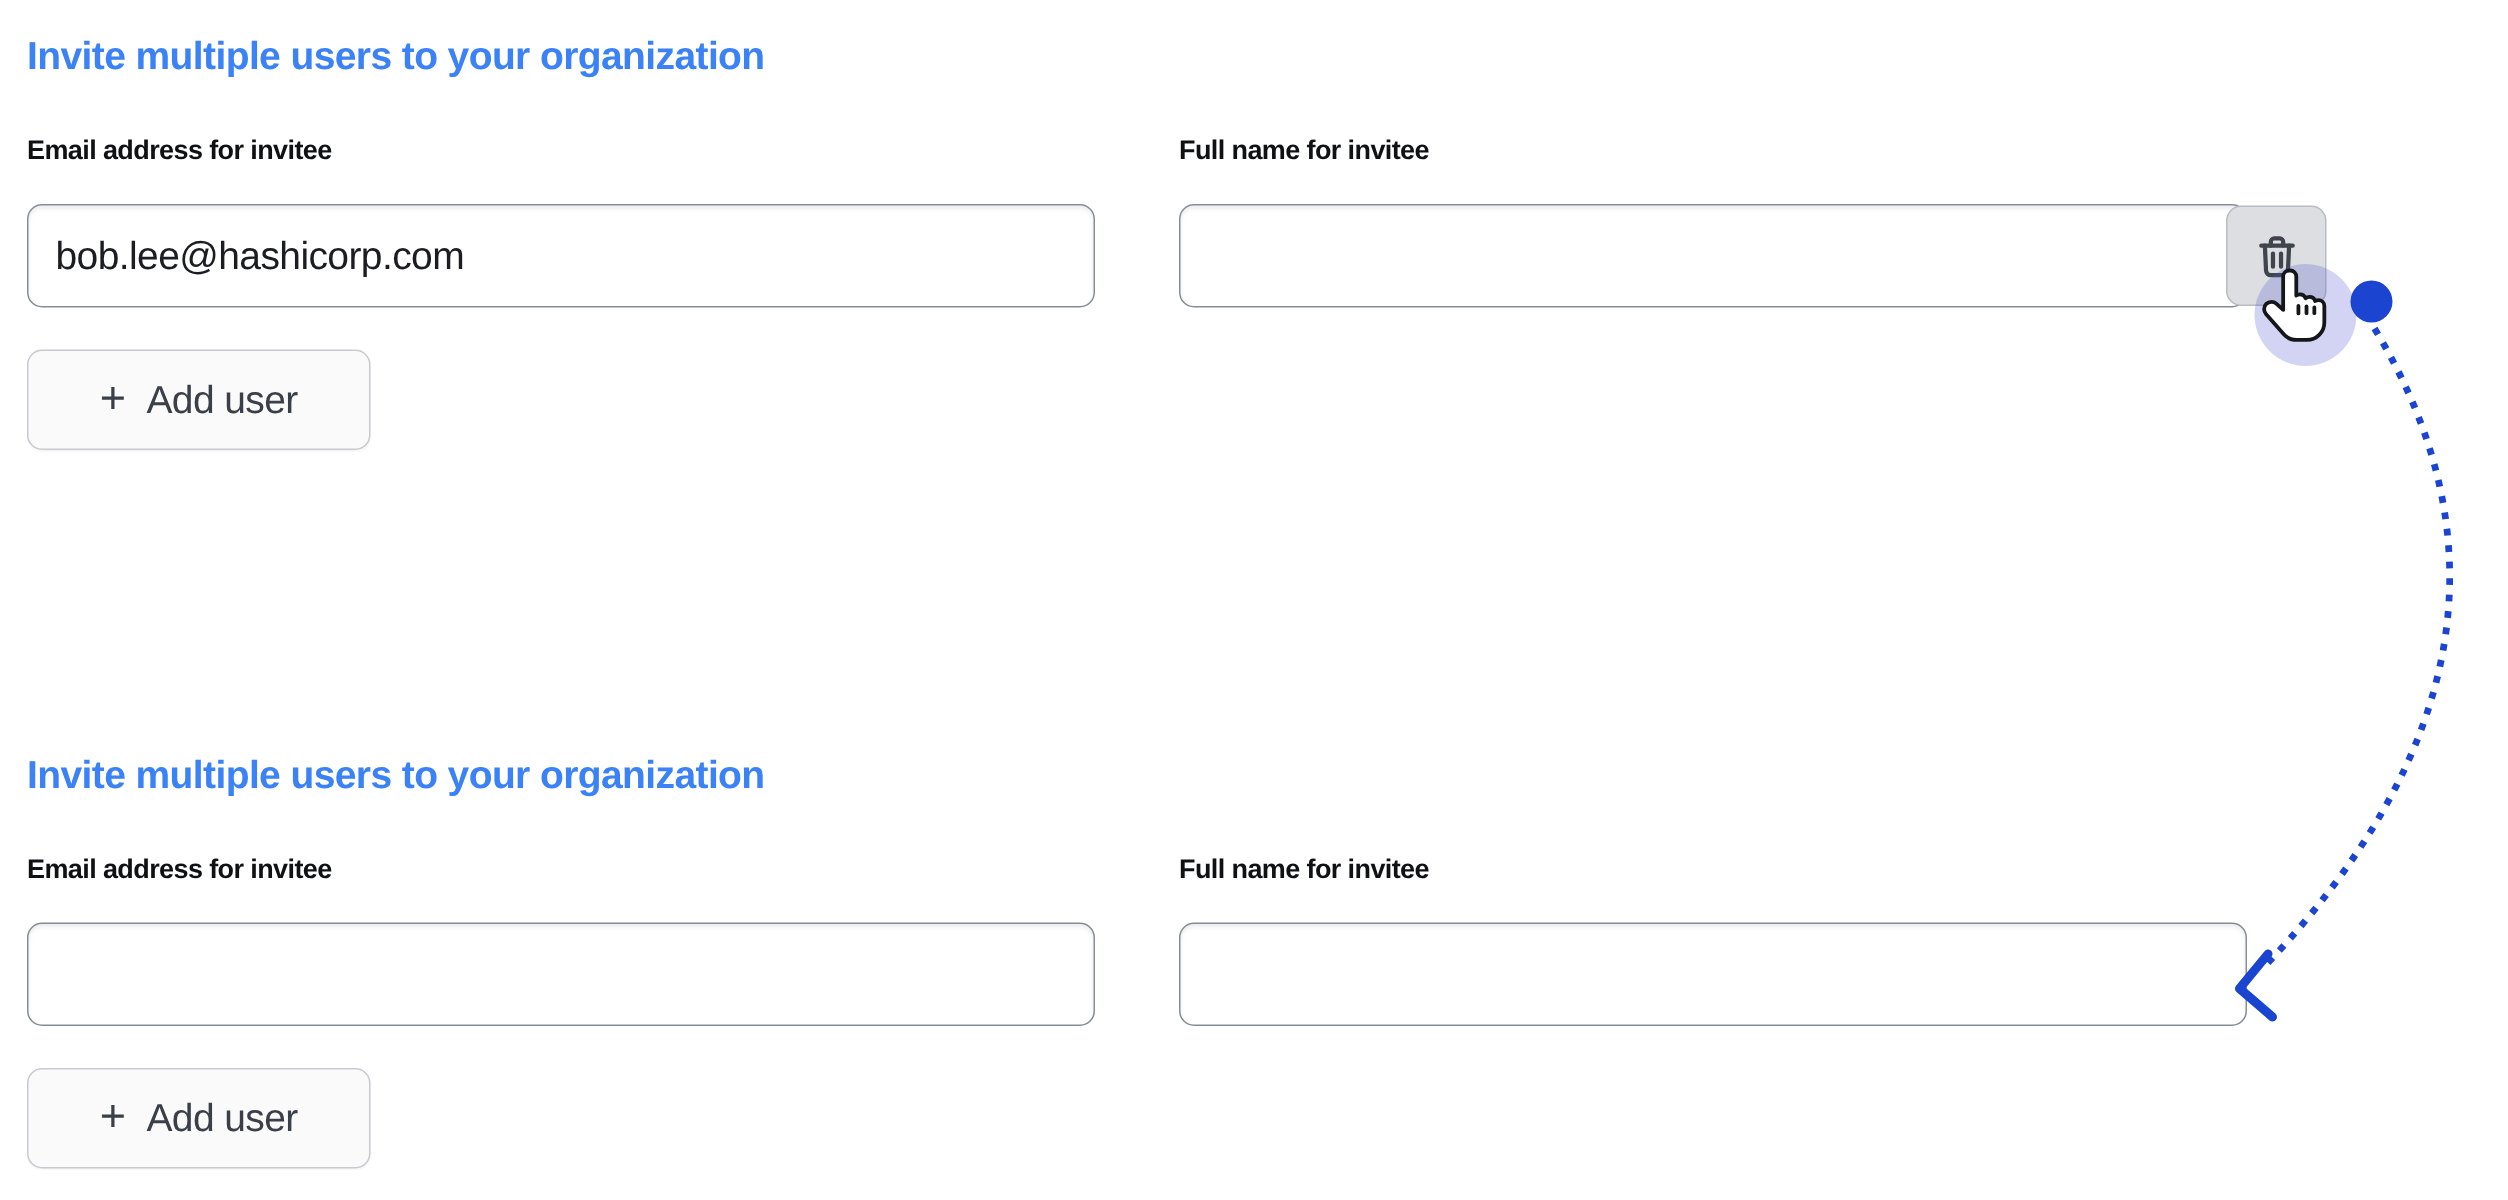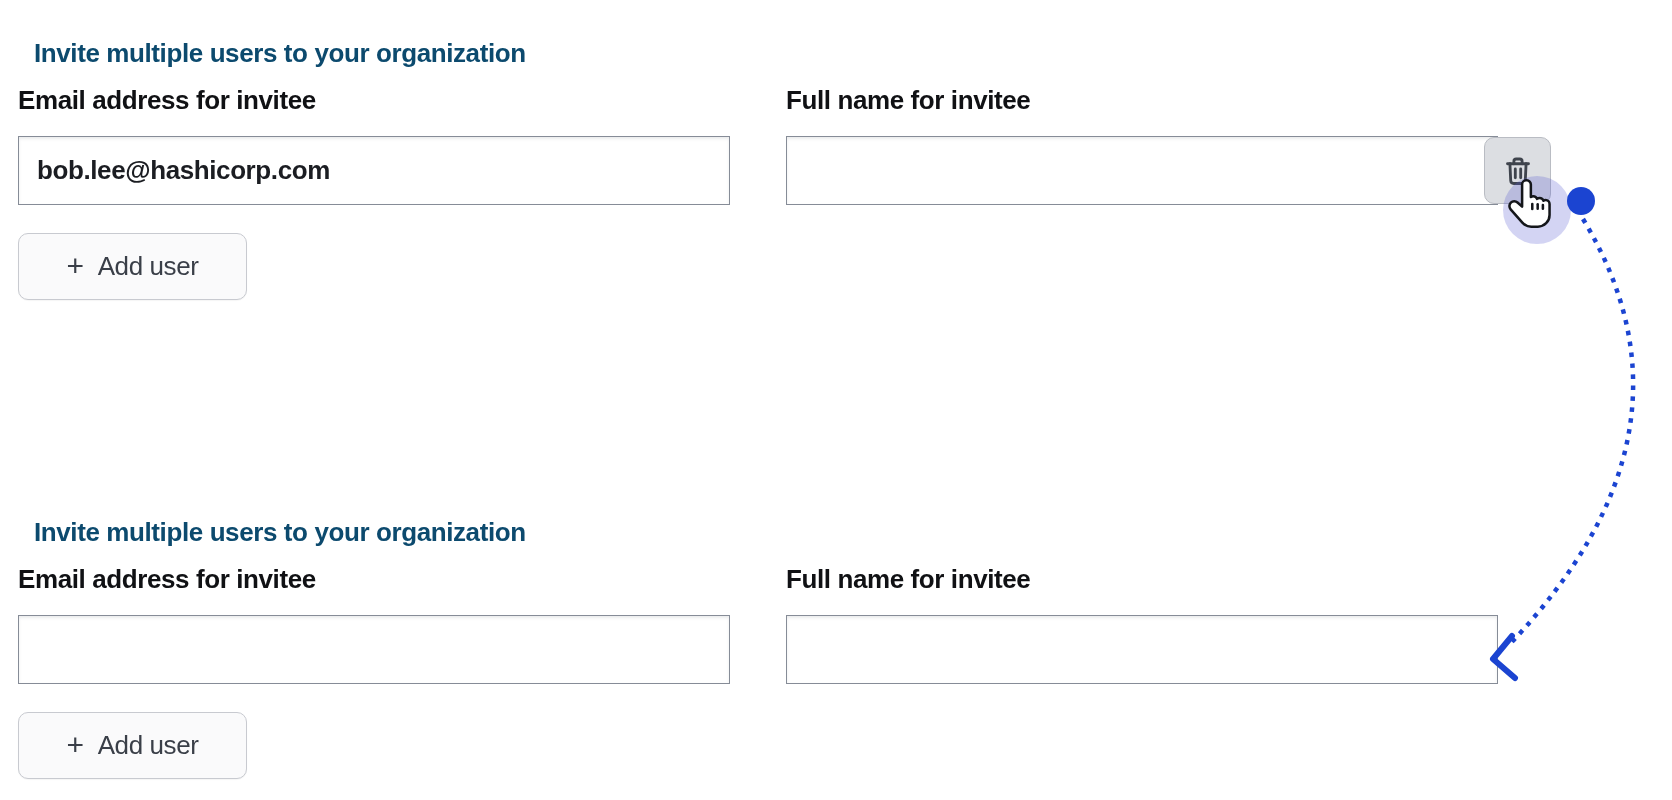--- a/index.html
+++ b/index.html
@@ -3,35 +3,35 @@
 <meta charset="utf-8">
 <style>
   html,body{margin:0;padding:0;background:#ffffff;}
   .stage{
     position:relative;width:1672px;height:800px;overflow:hidden;background:#fff;
     font-family:"Liberation Sans","DejaVu Sans",sans-serif;
     letter-spacing:-0.4px;
   }
   .invite-section{position:absolute;left:18px;width:1640px;}
   .section-heading{
-    position:absolute;top:0;left:0;margin:16px;
-    font-size:26px;line-height:34px;font-weight:700;color:#0c4a6e;white-space:nowrap;
+    position:absolute;top:0;left:0;margin:0;
+    font-size:26px;line-height:34px;font-weight:700;color:#3b82f6;white-space:nowrap;
   }
   .field-label{
     position:absolute;top:63px;display:block;
-    font-size:26px;line-height:34px;font-weight:700;color:#101114;white-space:nowrap;
+    font-size:18px;line-height:34px;font-weight:700;color:#101114;white-space:nowrap;
   }
   .col1{left:0;}
   .col2{left:732px;margin-left:36px;}
   .text-input{
     position:absolute;top:116px;width:712px;height:69px;box-sizing:border-box;
-    border:1.5px solid #868c97;border-radius:0;background:#fff;
+    border:1.5px solid #868c97;border-radius:10px;background:#fff;
     box-shadow:inset 0 2px 3px rgba(110,118,130,.14);
     font-family:inherit;font-size:26px;color:#1b1d22;padding:0 18px;
-    letter-spacing:-0.4px;outline:none;font-weight:bold;
+    letter-spacing:-0.4px;outline:none;
   }
   .trash-btn{
     position:absolute;top:117px;left:1466px;width:67px;height:67px;box-sizing:border-box;
     border:1.5px solid #b9bcc3;border-radius:10px;background:#dcdee2;
     display:flex;align-items:center;justify-content:center;padding:0;cursor:pointer;
   }
   .add-btn{
     position:absolute;top:213px;left:0;width:229px;height:67px;box-sizing:border-box;
     border:1.5px solid #c8cad0;border-radius:10px;background:#fafafb;
     box-shadow:0 1px 1px rgba(0,0,0,.04);

